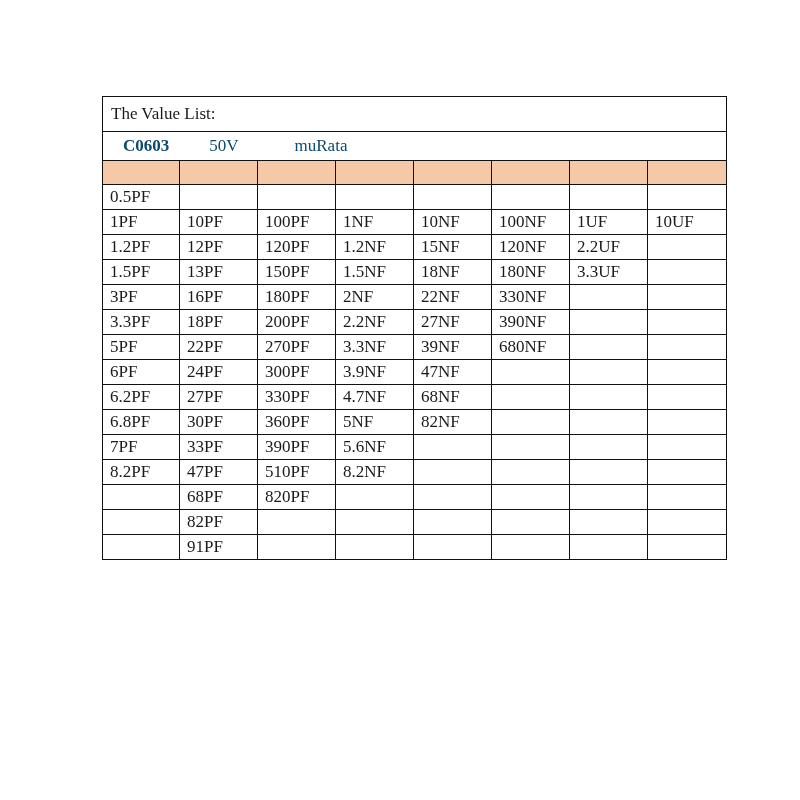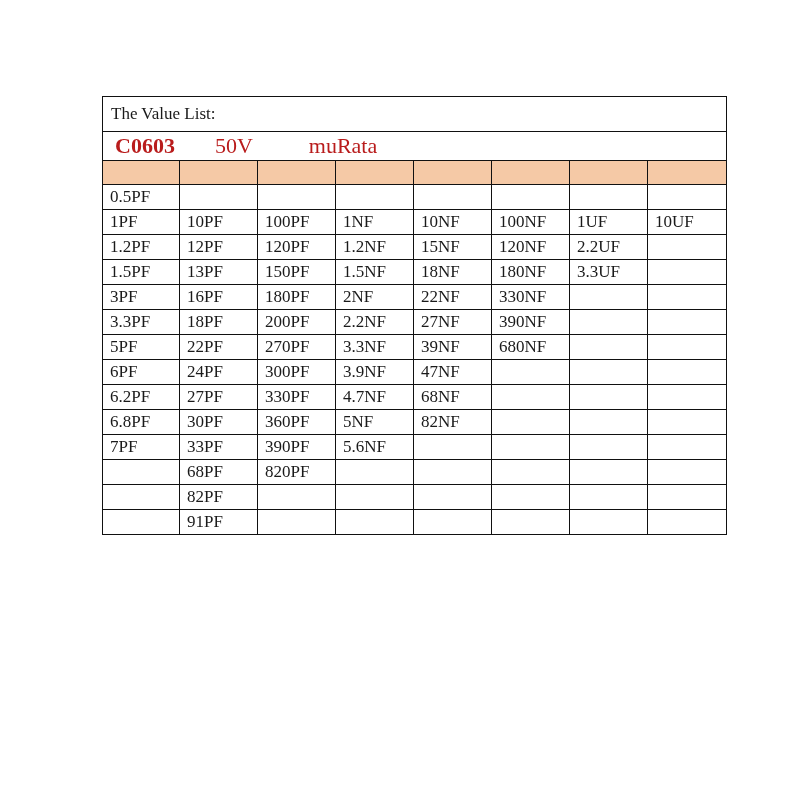--- a/index.html
+++ b/index.html
@@ -3,21 +3,21 @@
 <meta charset="utf-8">
 <style>
   html, body { margin: 0; padding: 0; background: #ffffff; }
   body { width: 800px; height: 800px; position: relative; overflow: hidden;
          font-family: "Liberation Serif", "DejaVu Serif", serif; color: #1a1a1a; }
   .sheet { position: absolute; left: 86px; top: 96px; width: 624px; margin-left: 16px; }
   table { border-collapse: collapse; width: 624px; table-layout: fixed; }
   td { border: 1.5px solid #111; padding: 0 0 0 7px; height: 24px; font-size: 17px;
        line-height: 24px; white-space: nowrap; overflow: hidden; vertical-align: middle; }
   .title-row td { height: 34px; font-size: 17px; padding-left: 8px; }
-  .brand-row td { height: 28px; font-size: 22px; padding-left: 12px; color: #b91c1c; }
+  .brand-row td { height: 28px; font-size: 17px; padding-left: 20px; color: #0c4a6e; }
   .brand-row .pn { font-weight: bold; }
   .brand-row span.gap { display: inline-block; width: 40px; }
   .brand-row span.gap2 { display: inline-block; width: 56px; }
   .orange-row td { background: #f5c9a6; height: 23px; }
 </style>
 </head>
 <body>
 
 <div class="sheet">
   <table>
@@ -152,20 +152,30 @@
           <td>7PF</td>
           <td>33PF</td>
           <td>390PF</td>
           <td>5.6NF</td>
           <td></td>
           <td></td>
           <td></td>
           <td></td>
         </tr>
         <tr>
+          <td>8.2PF</td>
+          <td>47PF</td>
+          <td>510PF</td>
+          <td>8.2NF</td>
+          <td></td>
+          <td></td>
+          <td></td>
+          <td></td>
+        </tr>
+        <tr>
           <td></td>
           <td>68PF</td>
           <td>820PF</td>
           <td></td>
           <td></td>
           <td></td>
           <td></td>
           <td></td>
         </tr>
         <tr>

